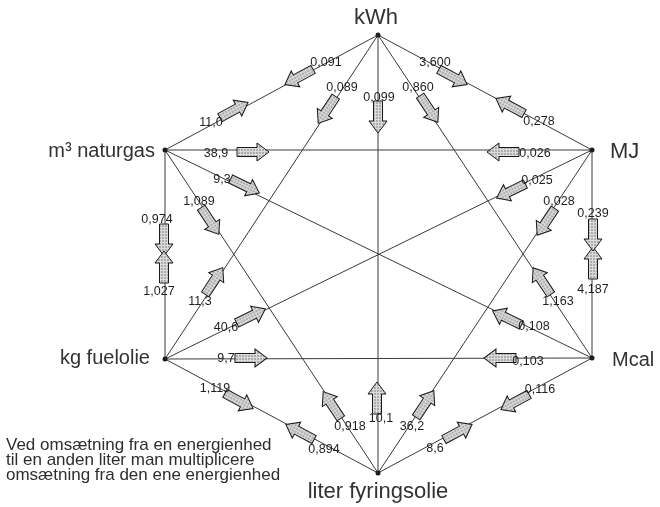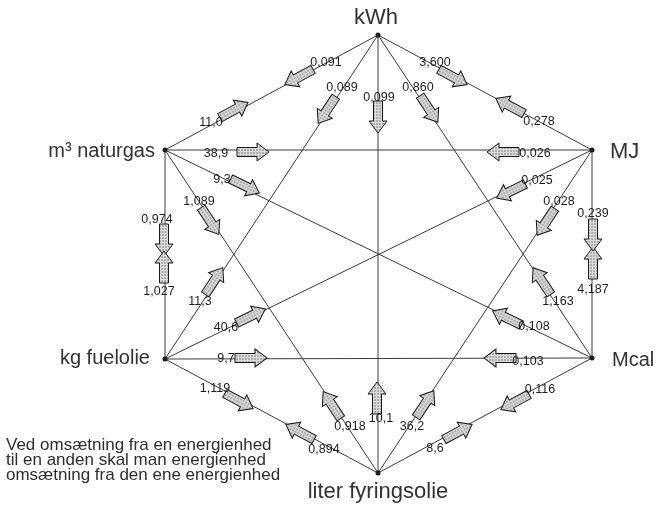--- a/index.html
+++ b/index.html
@@ -176,16 +176,16 @@
       <text x="612" y="366" text-anchor="start" class="svg-node-label" font-size="20">Mcal</text>
       <circle cx="378" cy="473" r="2.5" fill="#1d1d1d"></circle>
       <text x="378" y="498" text-anchor="middle" class="svg-node-label" font-size="22">liter fyringsolie</text>
       <circle cx="165" cy="359" r="2.5" fill="#1d1d1d"></circle>
       <text x="150" y="364" text-anchor="end" class="svg-node-label" font-size="20">kg fuelolie</text>
       <circle cx="165" cy="150" r="2.5" fill="#1d1d1d"></circle>
       <text x="155" y="157" text-anchor="end" class="svg-node-label" font-size="20">m³ naturgas</text>
     </svg>
   <div id="note">
     <div>Ved omsætning fra en energienhed</div>
-    <div>til en anden skal man energienhed</div>
+    <div>til en anden liter man multiplicere</div>
     <div>omsætning fra den ene energienhed</div>
   </div>
 </div>
 
 </body></html>

